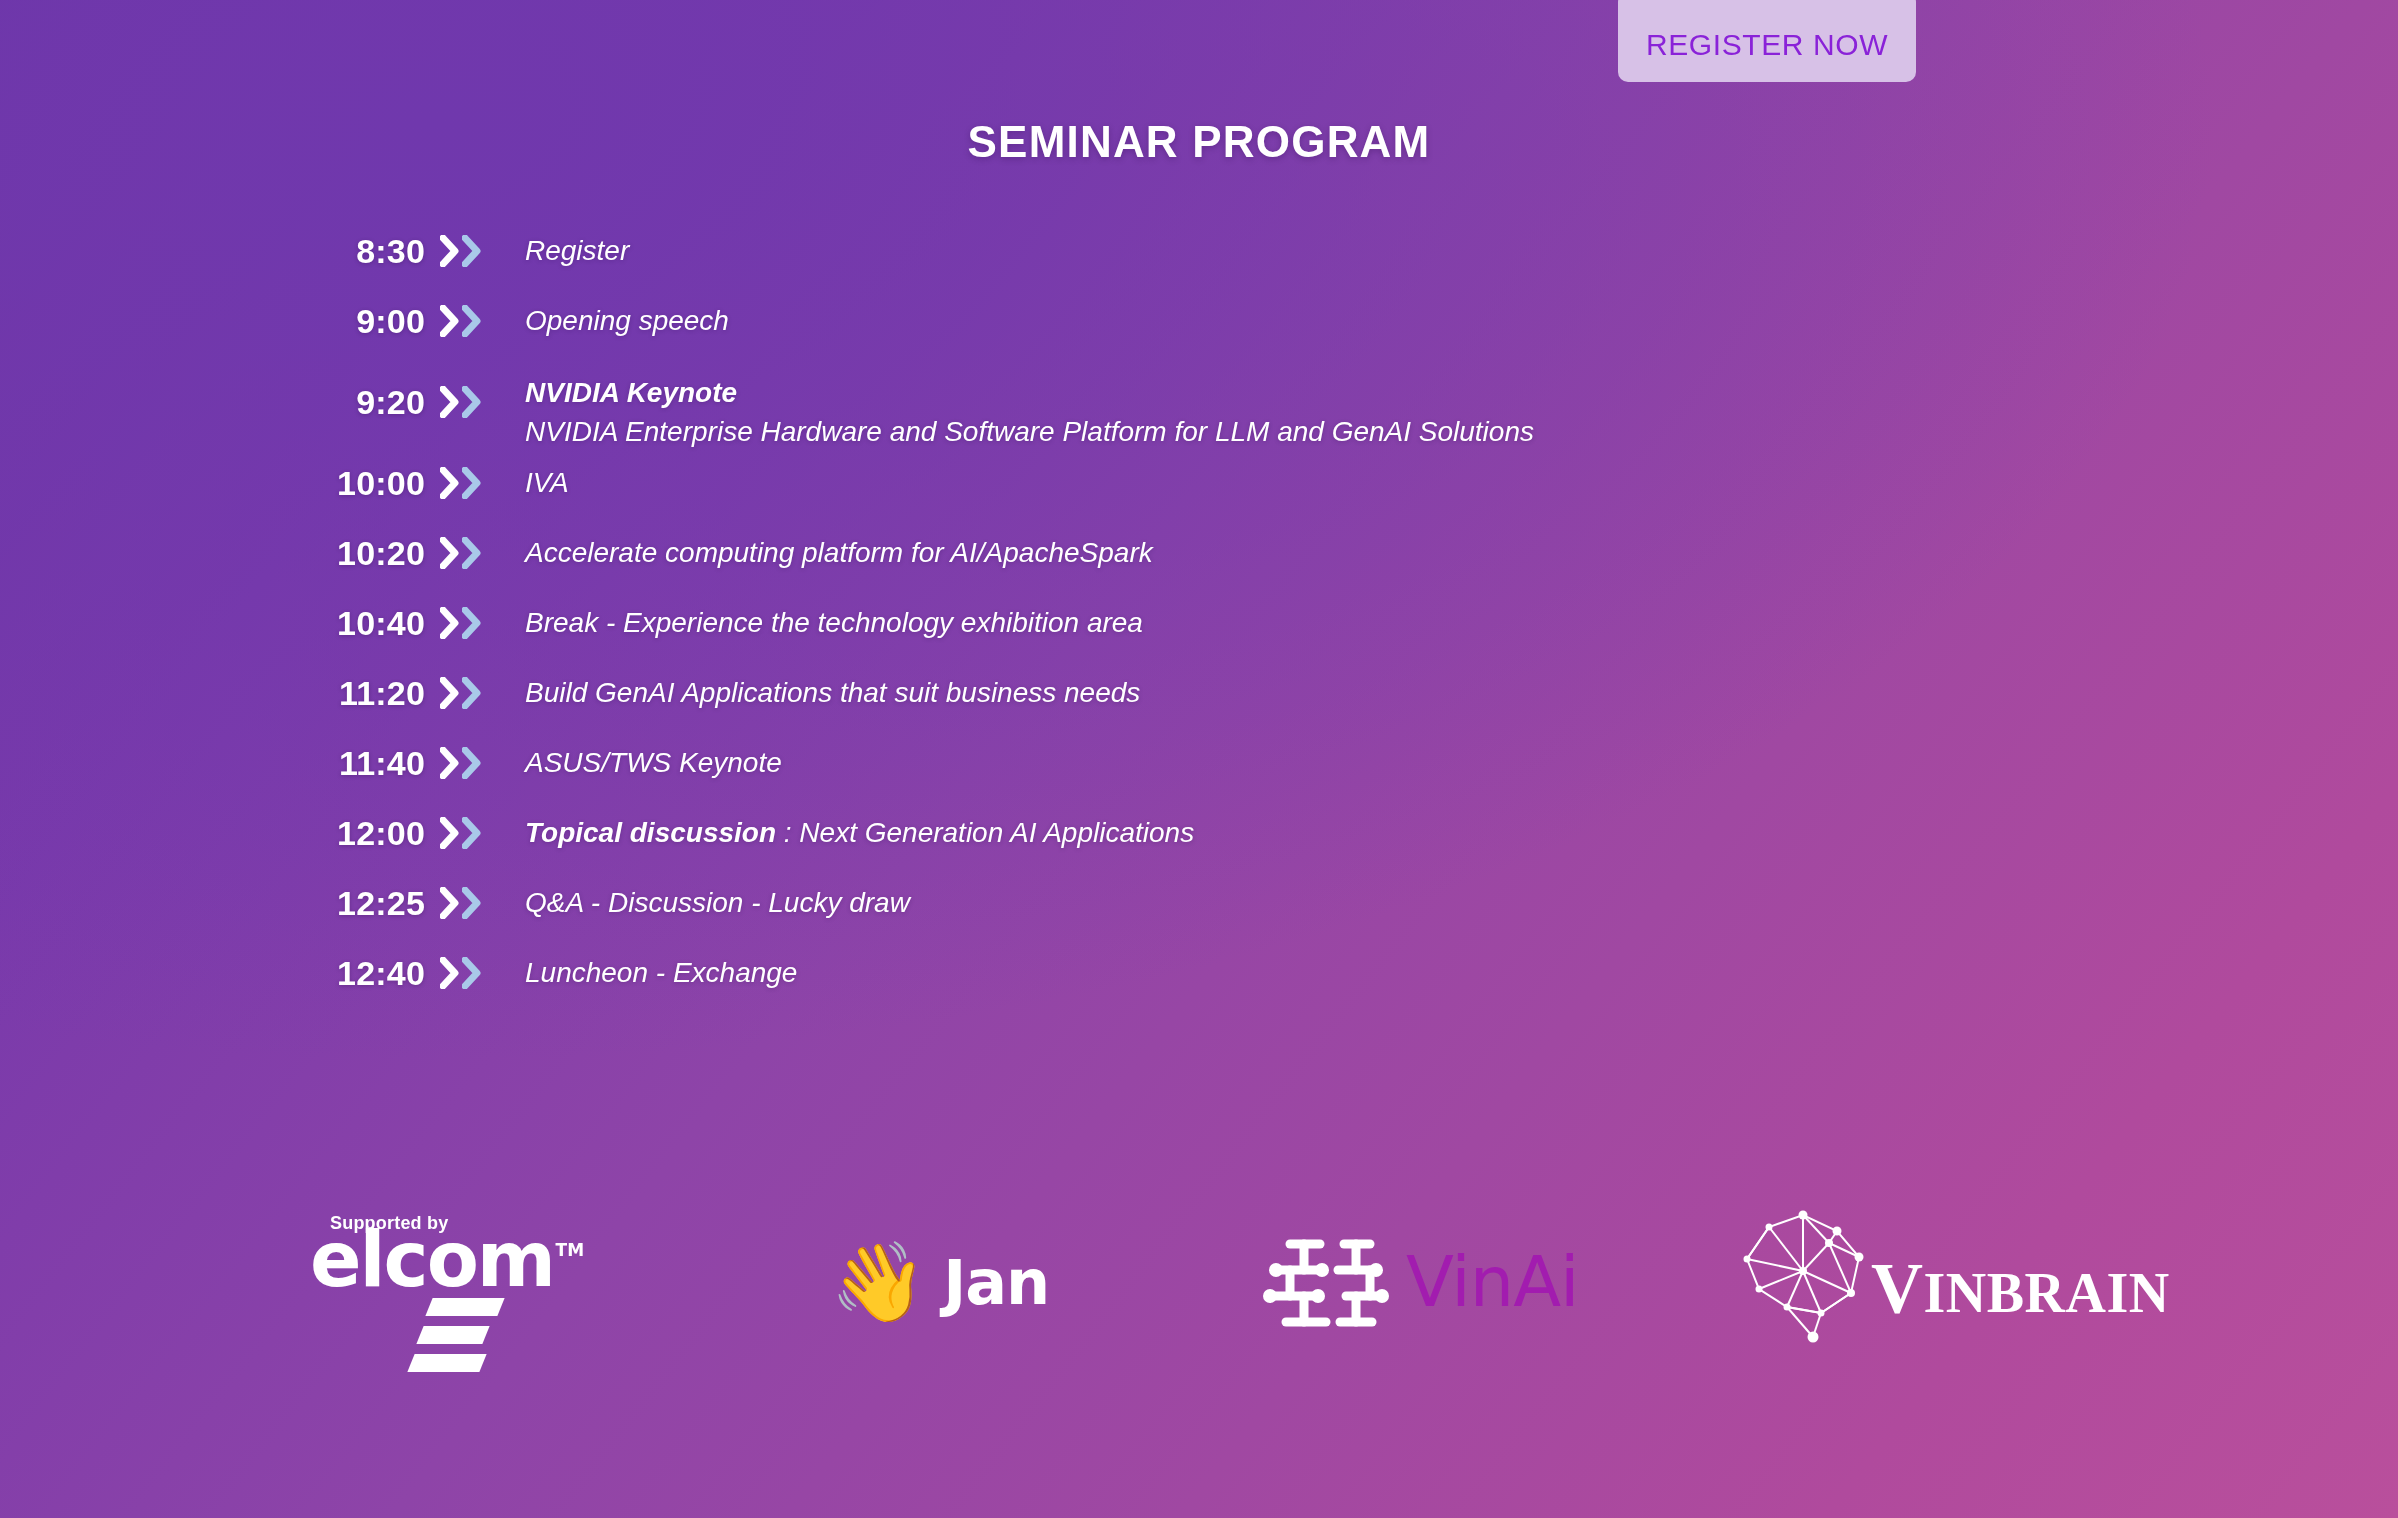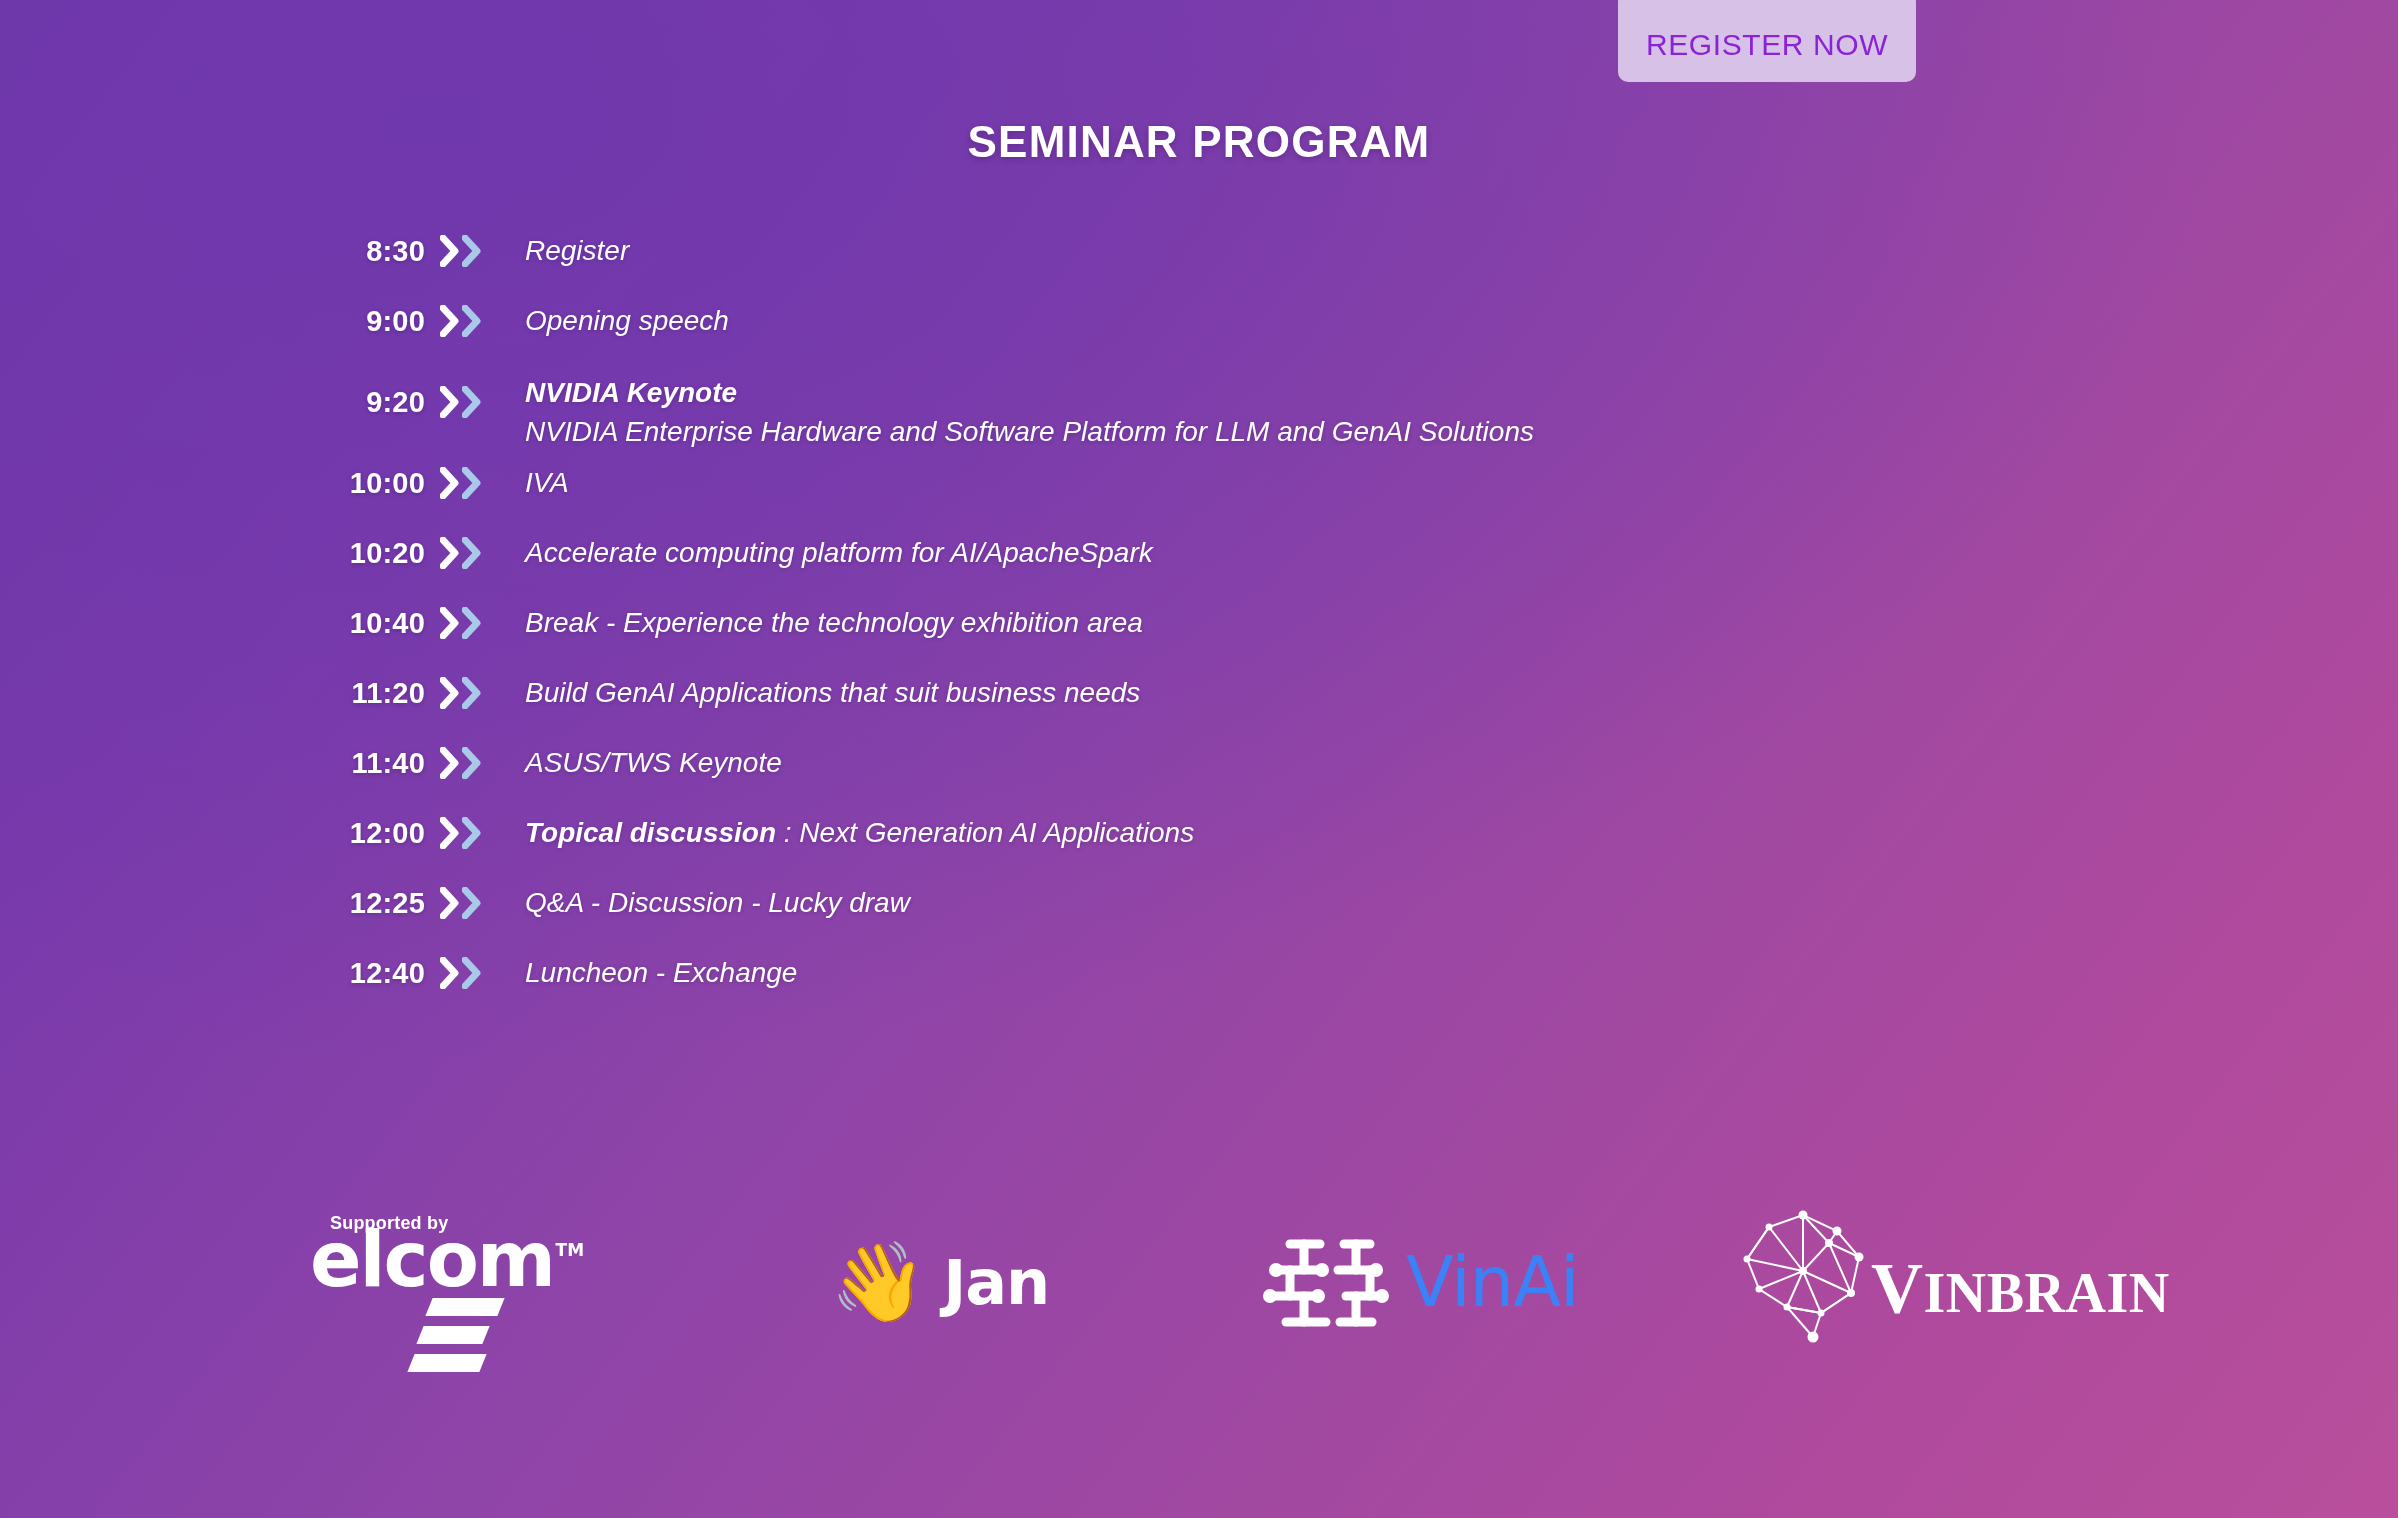--- a/index.html
+++ b/index.html
@@ -67,21 +67,21 @@
     display: flex;
     align-items: center;
     height: 70px;
     position: relative;
   }
   .row.tall { height: 92px; }
 
   .row-time {
     width: 425px;
     text-align: right;
-    font-size: 29px;
+    font-size: 34px;
     font-weight: bold;
     color: #ffffff;
     letter-spacing: 0.2px;
     text-shadow: 0 1px 4px rgba(40,0,70,0.3);
     flex: 0 0 425px;
   }
 
   .row-chev {
     flex: 0 0 100px;
     display: flex;
@@ -191,21 +191,21 @@
     font-size: 62px;
     font-weight: bold;
     color: #ffffff;
     letter-spacing: -1px;
     font-family: "DejaVu Sans", sans-serif;
   }
 
   
   .vinai-word {
     font-size: 70px;
-    color: #3b82f6;
+    color: #a21caf;
     letter-spacing: -1px;
     margin-left: 14px;
     font-family: "DejaVu Sans", sans-serif;
   }
 
   
   .vinbrain-word {
     font-family: "Liberation Serif", serif;
     font-size: 56px;
     font-weight: bold;

